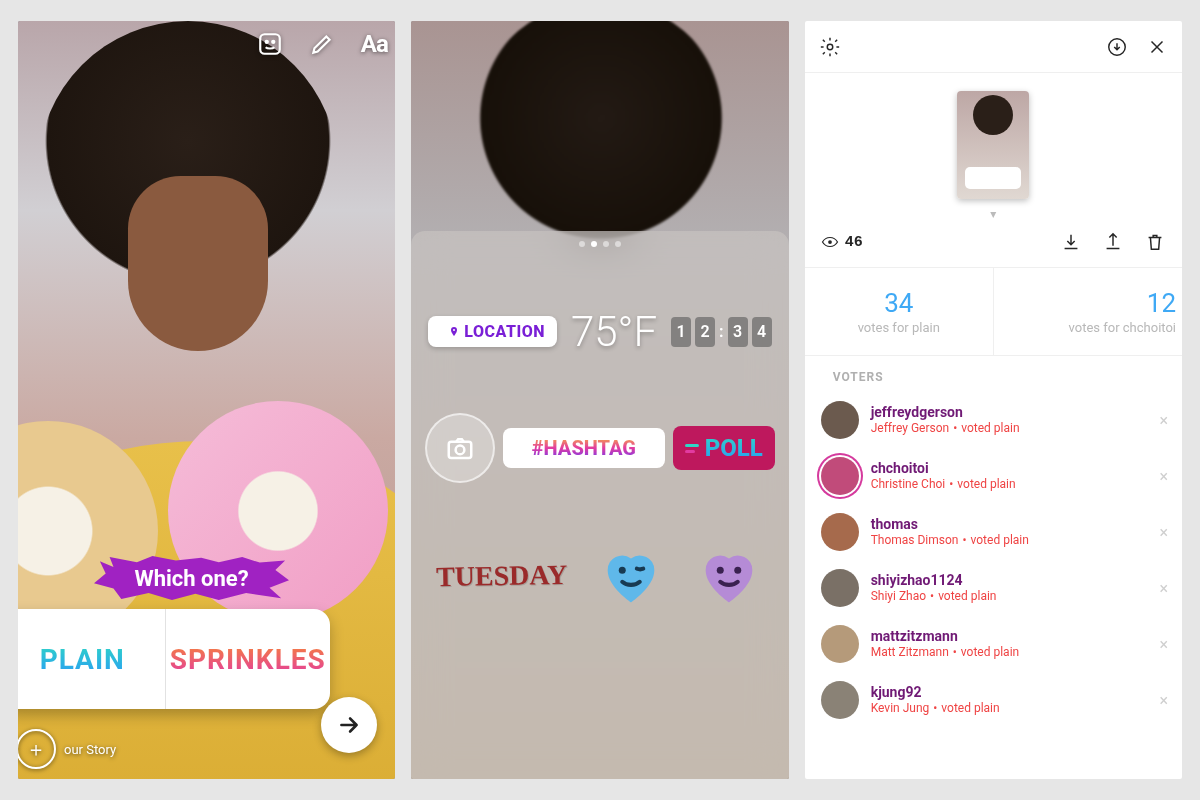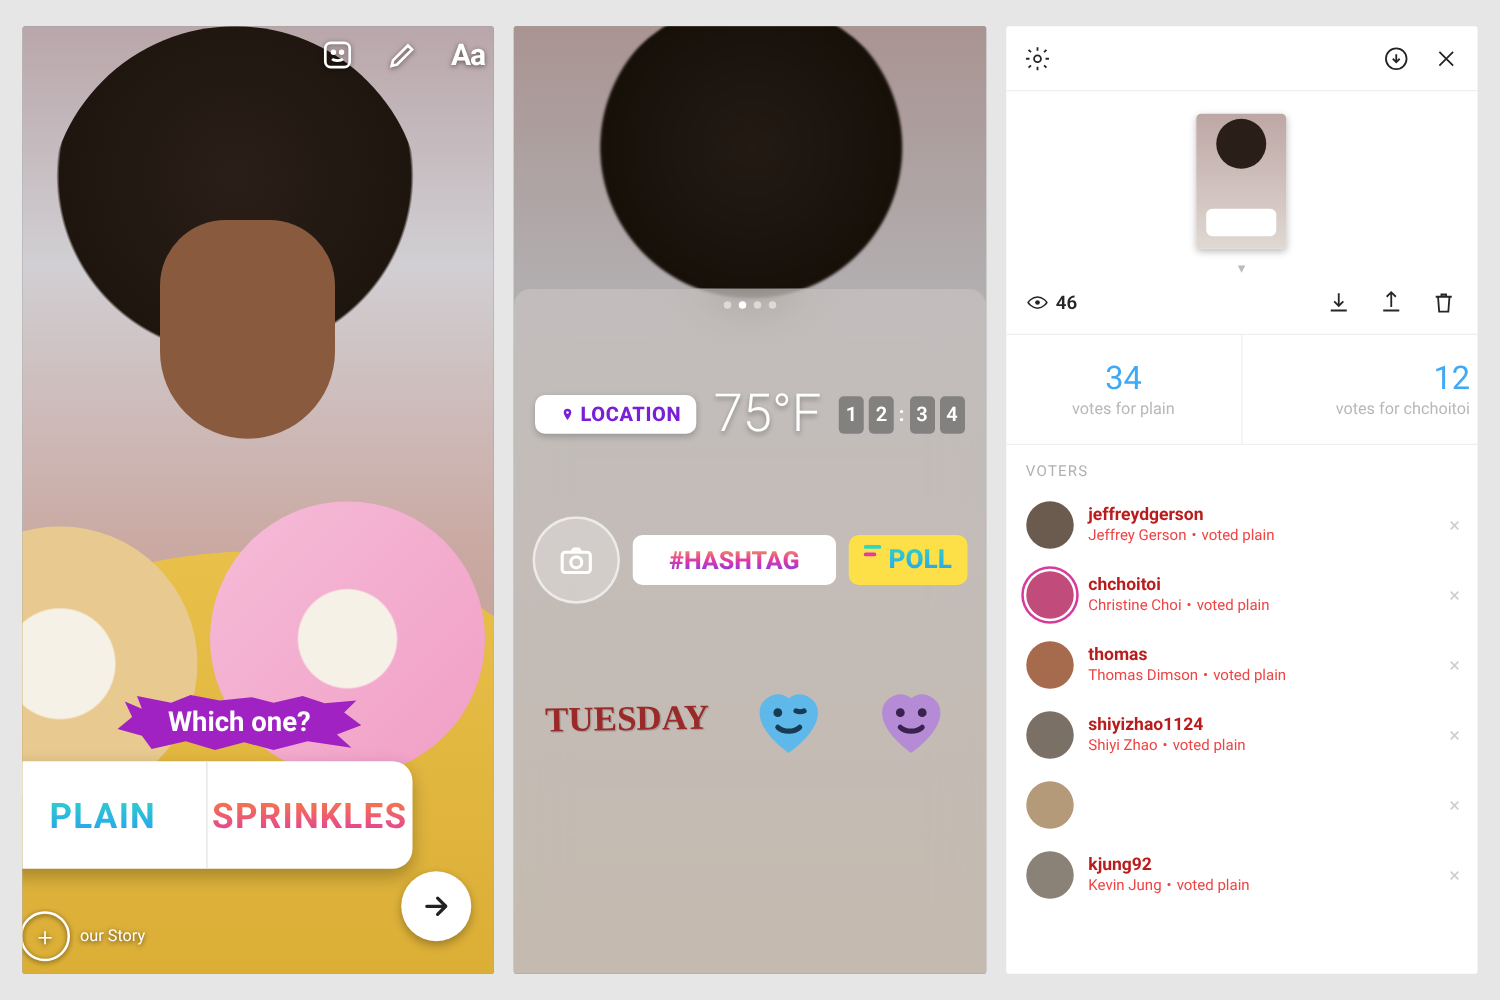--- a/index.html
+++ b/index.html
@@ -64,21 +64,21 @@
     position:absolute; left:76px; top:535px;
     width:195px; height:44px;
     background:#a022c2;
     color:#fff; font-weight:700; font-size:22px;
     display:flex; align-items:center; justify-content:center;
     clip-path: polygon(3% 12%,10% 25%,8% 2%,22% 14%,30% 0,42% 10%,55% 4%,64% 14%,76% 2%,85% 15%,98% 10%,93% 32%,100% 55%,90% 72%,96% 96%,78% 84%,64% 100%,52% 86%,40% 100%,28% 84%,14% 98%,10% 74%,0 62%,6% 40%);
     filter: drop-shadow(0 3px 4px rgba(0,0,0,.35));
   }
   .poll-widget {
     position:absolute; left:-18px; top:588px;
-    width:330px; height:86px;
+    width:330px; height:100px;
     background:#fff; border-radius:16px;
     display:flex;
     box-shadow:0 6px 14px rgba(0,0,0,.25);
   }
   .poll-opt {
     flex:1; display:flex; align-items:center; justify-content:center;
     font-size:28px; font-weight:700; letter-spacing:1px;
   }
   .poll-opt:first-child { border-right:1px solid #e2e2e2; }
   .grad-text-1 {
@@ -166,23 +166,23 @@
   .hashtag-pill {
     background:#fff; border-radius:8px; padding:8px 29px;
     font-weight:800; font-size:20px;
     background-clip:padding-box;
   }
   .hashtag-pill span {
     background: linear-gradient(180deg,#f8b13d,#e23ba1,#6a3bf4);
     -webkit-background-clip:text; background-clip:text; color:transparent;
   }
   .poll-pill {
-    background:#fde047; border-radius:8px; padding:8px 12px;
-    font-weight:800; font-size:21px;
-    display:flex; align-items:flex-start; gap:6px;
+    background:#be185d; border-radius:8px; padding:8px 12px;
+    font-weight:800; font-size:24px;
+    display:flex; align-items:center; gap:6px;
   }
   .poll-pill .bars { display:flex; flex-direction:column; gap:3px; }
   .poll-pill .bars i { display:block; height:3px; border-radius:2px; }
   .poll-pill .bars i:nth-child(1){ width:14px; background:#2fd5c6;}
   .poll-pill .bars i:nth-child(2){ width:10px; background:#e23ba1;}
   .poll-pill span {
     background: linear-gradient(180deg,#2fd5c6,#2a9df4);
     -webkit-background-clip:text; background-clip:text; color:transparent;
   }
   .day-sticker {
@@ -221,50 +221,50 @@
     content:""; position:absolute; bottom:10px; left:8px; right:8px; height:22px;
     background:#fff; border-radius:5px;
   }
   .p3-caret {
     font-size:12px; color:#bbb; display:flex; justify-content:center;
   }
   .p3-meta {
     display:flex; align-items:center; justify-content:space-between;
     padding:10px 16px 14px; border-bottom:1px solid #efefef;
   }
-  .views { display:flex; align-items:center; gap:6px; font-size:15px; font-weight:600; color:#262626; }
+  .views { display:flex; align-items:center; gap:6px; font-size:15px; font-weight:600; color:#262626;font-family:Liberation Mono, monospace; }
   .views svg { width:18px; height:18px; }
   .meta-actions { display:flex; gap:20px; }
   .meta-actions .ic svg { stroke:#262626; }
   .vote-summary {
     display:flex; border-bottom:1px solid #efefef;
   }
   .vote-col {
     flex:1; text-align:center; padding:20px 6px;
   }
   .vote-col + .vote-col { border-left:1px solid #efefef;text-align:right; }
   .vote-count { font-size:26px; color:#3fa9f5; font-weight:400; }
   .vote-label { font-size:13px; color:#b8b8b8; margin-top:2px; }
   .voters-hdr {
     font-size:12px; letter-spacing:1px; color:#b0b0b0;
-    padding:14px 16px 8px; font-weight:400;
+    padding:14px 28px 8px; font-weight:700;
   }
   .voter-row {
     display:flex; align-items:center; gap:12px;
     padding:9px 16px; position:relative;
   }
   .avatar {
     width:38px; height:38px; border-radius:50%;
     background:#8c7c72; flex:none;
   }
   .avatar.ring {
     box-shadow: 0 0 0 2px #fff, 0 0 0 4px #d53a9d;
   }
   .voter-info { display:flex; flex-direction:column; line-height:1.25; }
-  .voter-user { font-size:14px; font-weight:700; color:#b91c1c; }
+  .voter-user { font-size:14px; font-weight:700; color:#701a75; }
   .voter-sub { font-size:12px; color:#ef4444; }
   .voter-sub .dot { margin:0 4px; }
   .row-x {
     position:absolute; right:14px; top:50%; transform:translateY(-50%);
     color:#cfcfcf; font-size:16px; cursor:pointer;
   }
 </style>
 </head>
 <body>
 
@@ -483,20 +483,24 @@
         <div class="voter-row">
           <div class="avatar" style="background:#7a7066"></div>
           <div class="voter-info">
             <div class="voter-user">shiyizhao1124</div>
             <div class="voter-sub">Shiyi Zhao<span class="dot">•</span>voted plain</div>
           </div>
           <div class="row-x">×</div>
         </div>
         <div class="voter-row">
           <div class="avatar" style="background:#b59a7a"></div>
+          <div class="voter-info">
+            <div class="voter-user">mattzitzmann</div>
+            <div class="voter-sub">Matt Zitzmann<span class="dot">•</span>voted plain</div>
+          </div>
           <div class="row-x">×</div>
         </div>
         <div class="voter-row">
           <div class="avatar" style="background:#8a8276"></div>
           <div class="voter-info">
             <div class="voter-user">kjung92</div>
             <div class="voter-sub">Kevin Jung<span class="dot">•</span>voted plain</div>
           </div>
           <div class="row-x">×</div>
         </div>

